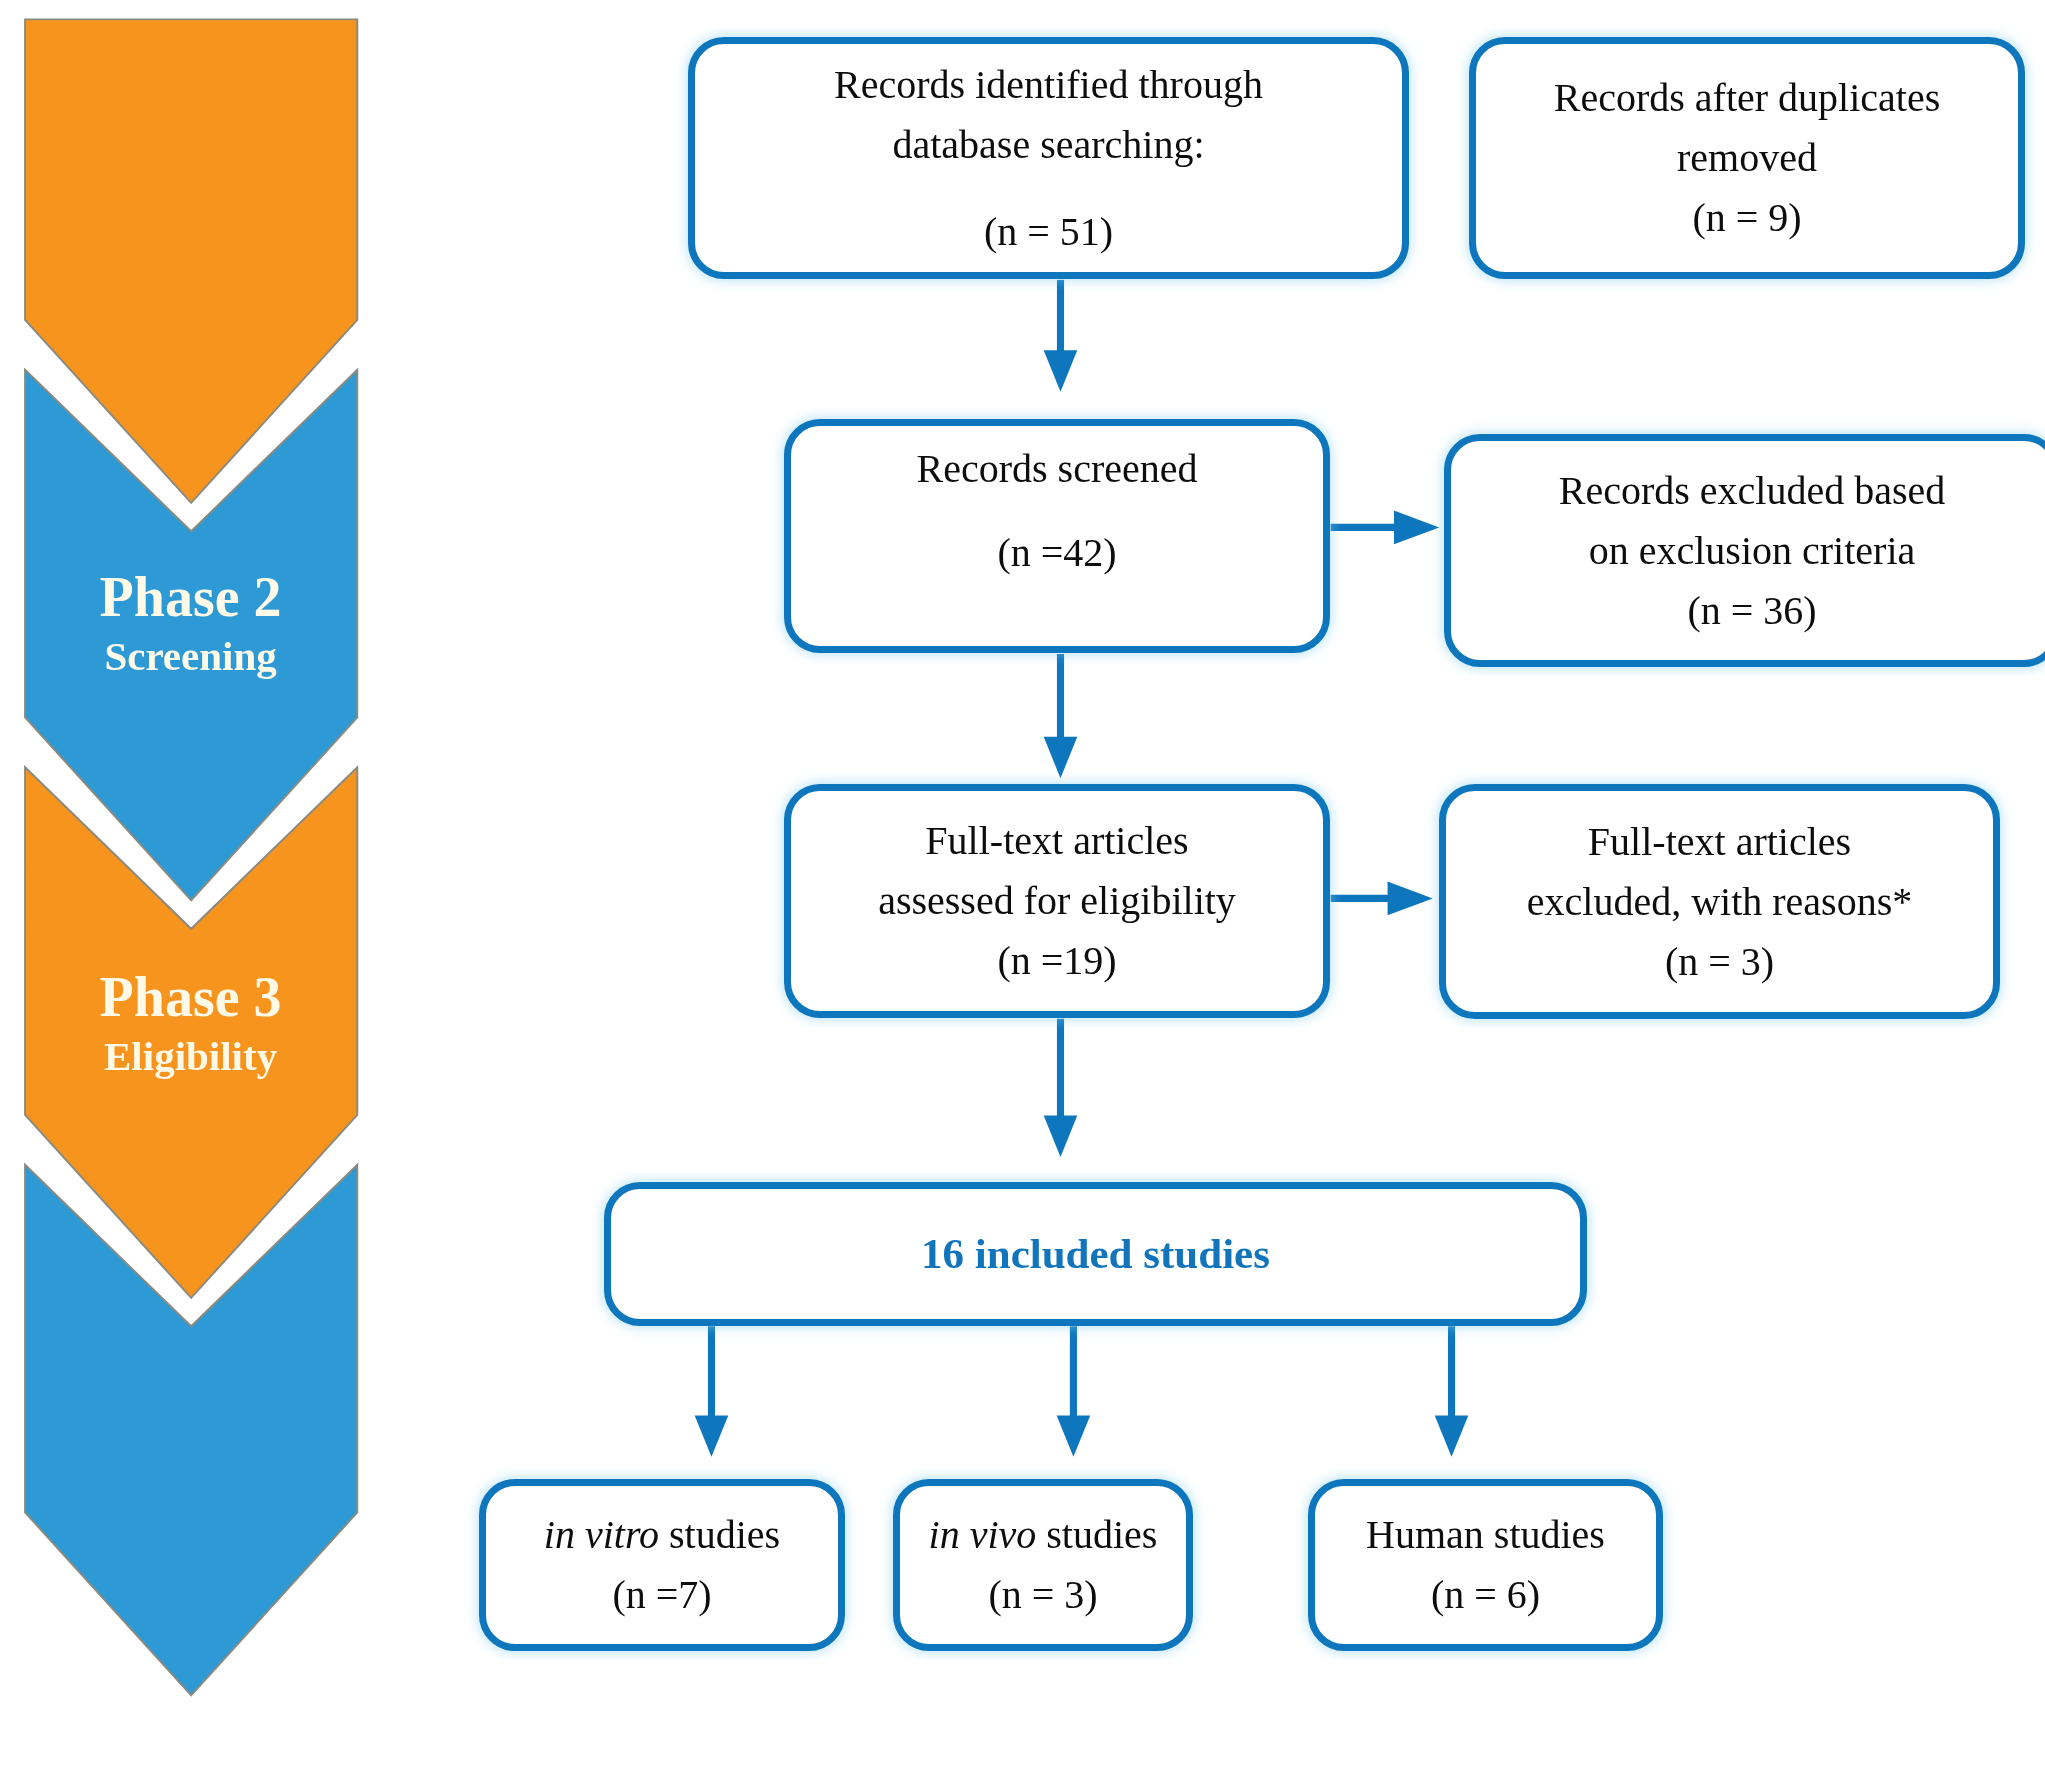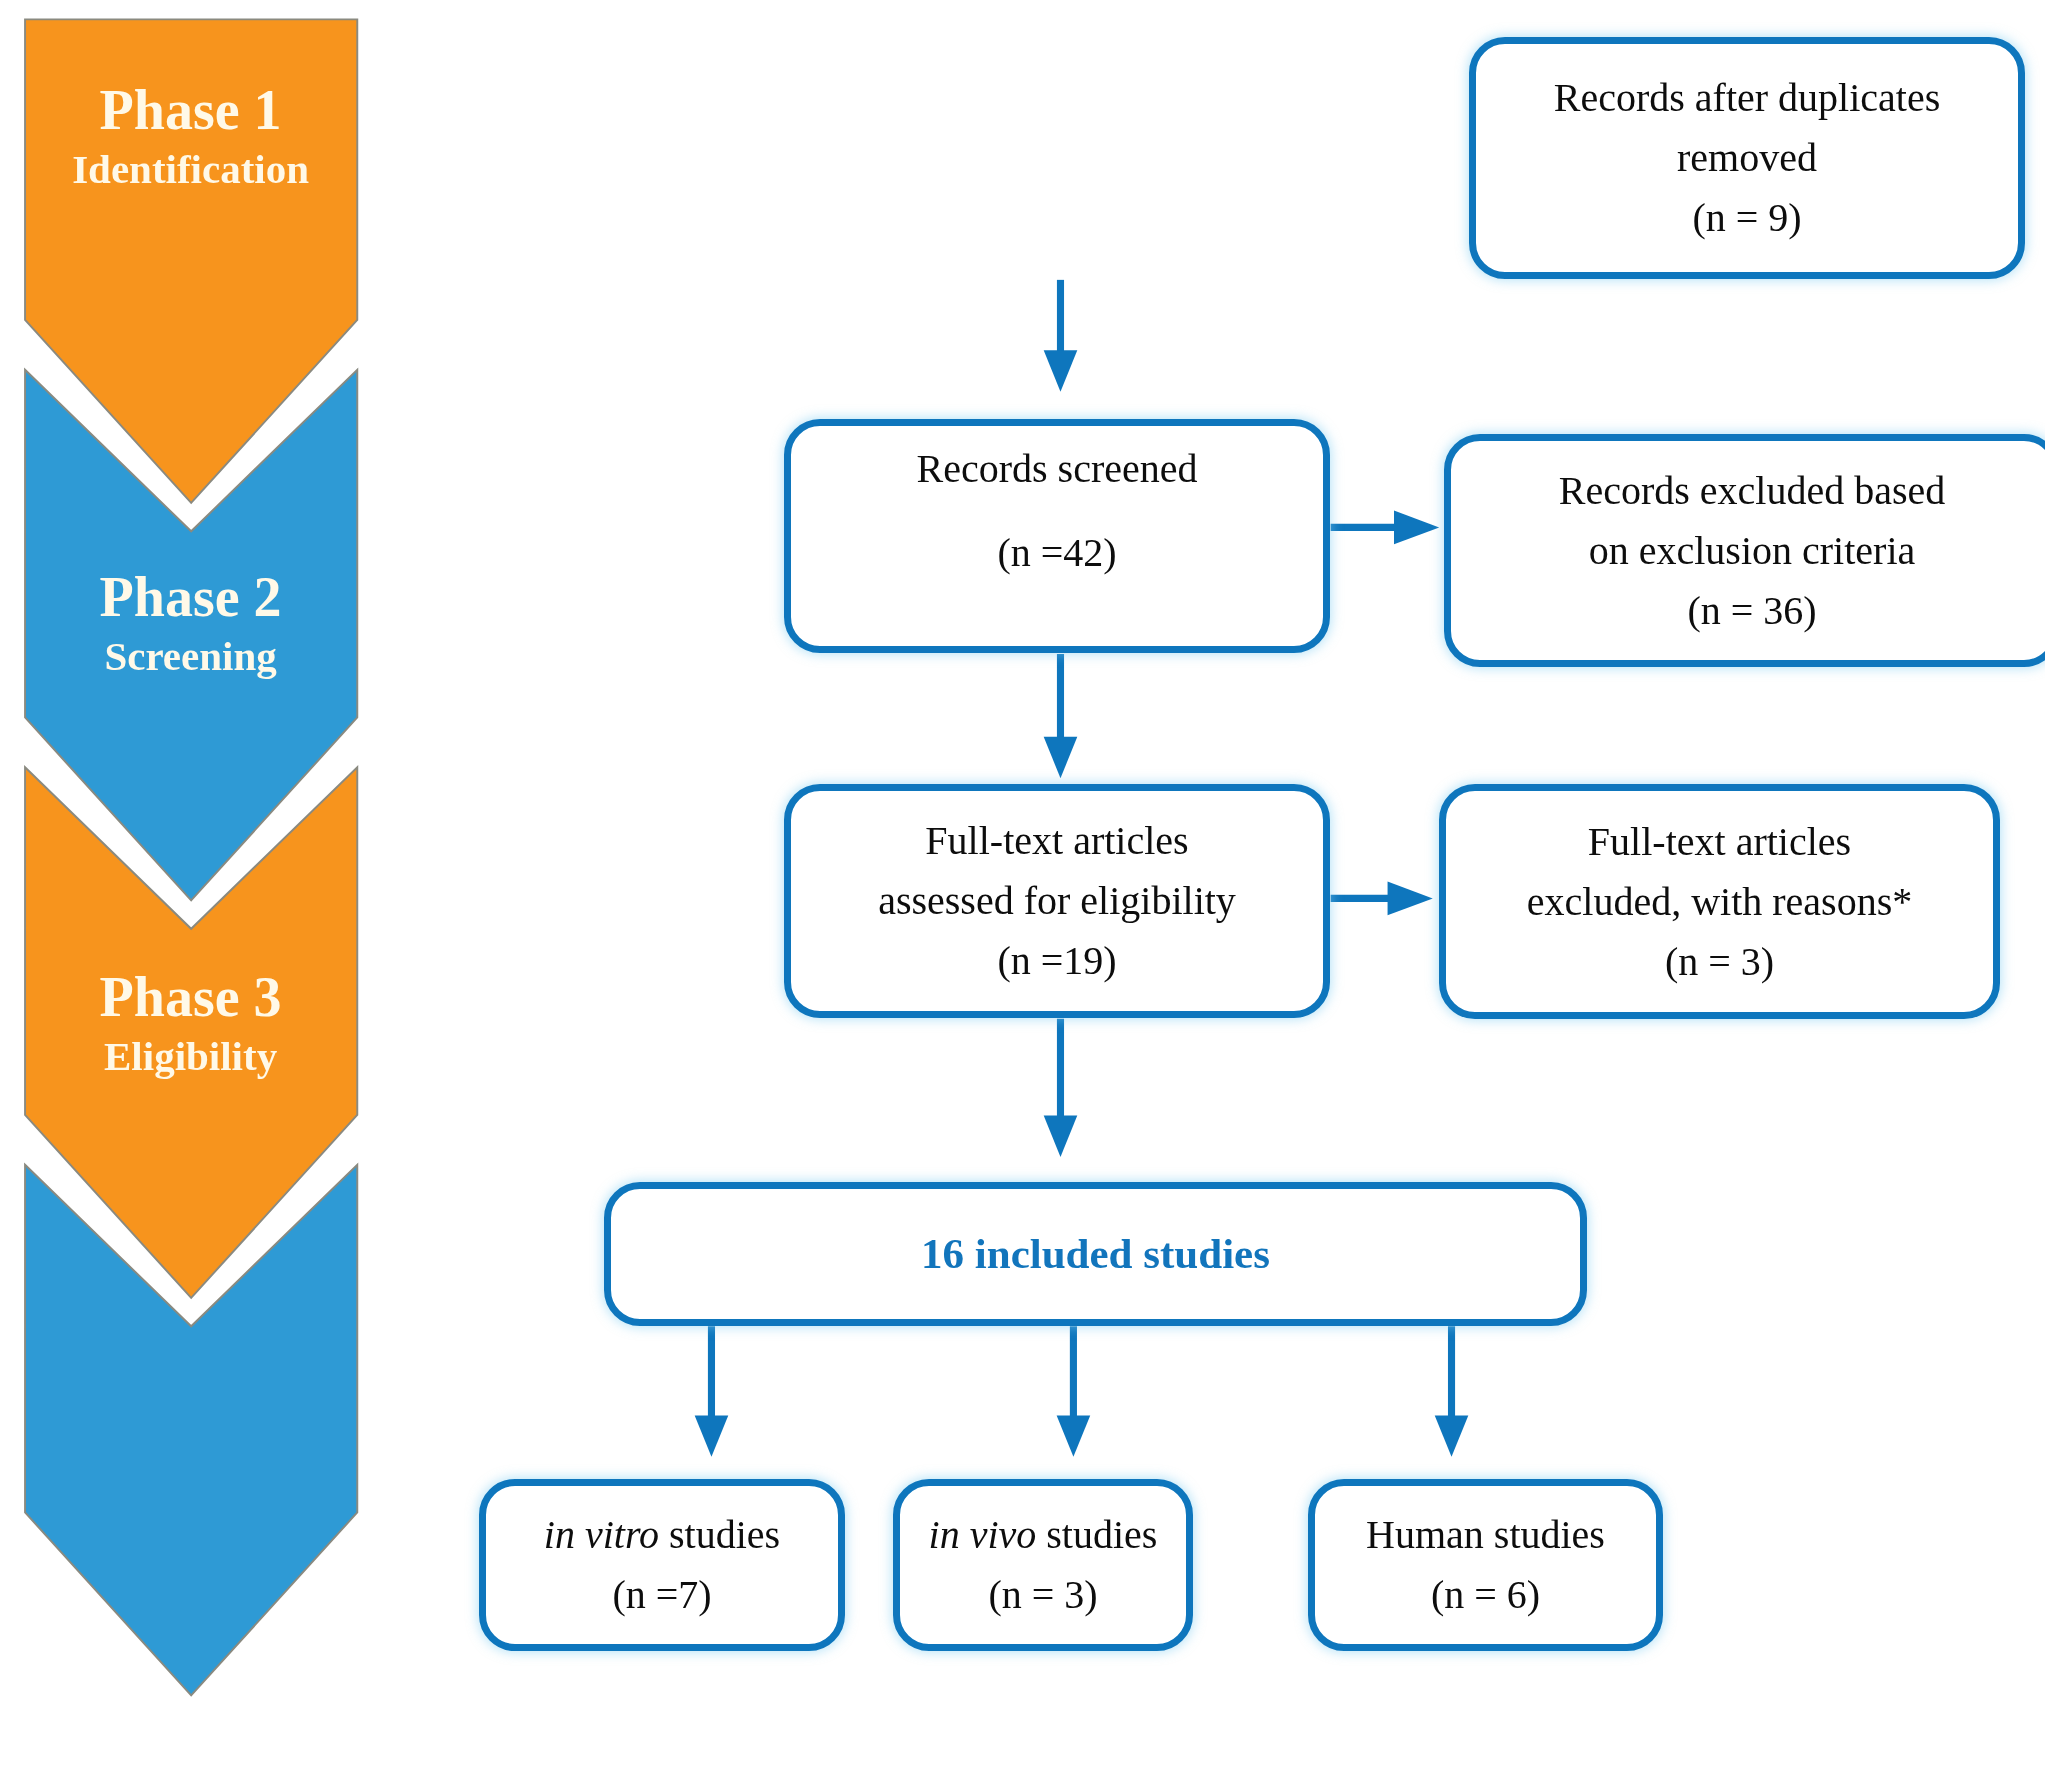--- a/index.html
+++ b/index.html
@@ -81,33 +81,34 @@
       <polygon stroke="none" points="1074,2190 1126,2190 1100,2254"></polygon>
 
       <line x1="1660" y1="2052" x2="1660" y2="2196"></line>
       <polygon stroke="none" points="1634,2190 1686,2190 1660,2254"></polygon>
 
       <line x1="2245" y1="2052" x2="2245" y2="2196"></line>
       <polygon stroke="none" points="2219,2190 2271,2190 2245,2254"></polygon>
     </g>
   </svg>
 
-  <div class="phase-label-block" id="phase-block-1">
-    <div class="phase-title">Phase 1</div>
-    <div class="phase-sub">Identification</div>
-  </div>
   <div class="phase-label-block" id="phase-block-2">
     <div class="phase-title">Phase 2</div>
     <div class="phase-sub">Screening</div>
   </div>
   <div class="phase-label-block" id="phase-block-3">
     <div class="phase-title">Phase 3</div>
     <div class="phase-sub">Eligibility</div>
   </div>
 
+  <div class="flowbox" id="box-identified">
+    <div>Records identified through</div>
+    <div>database searching:</div>
+    <div class="count-gap">(n = 51)</div>
+  </div>
 
   <div class="flowbox" id="box-duplicates">
     <div>Records after duplicates</div>
     <div>removed</div>
     <div>(n = 9)</div>
   </div>
 
   <div class="flowbox" id="box-screened">
     <div>Records screened</div>
     <div>(n =42)</div>

